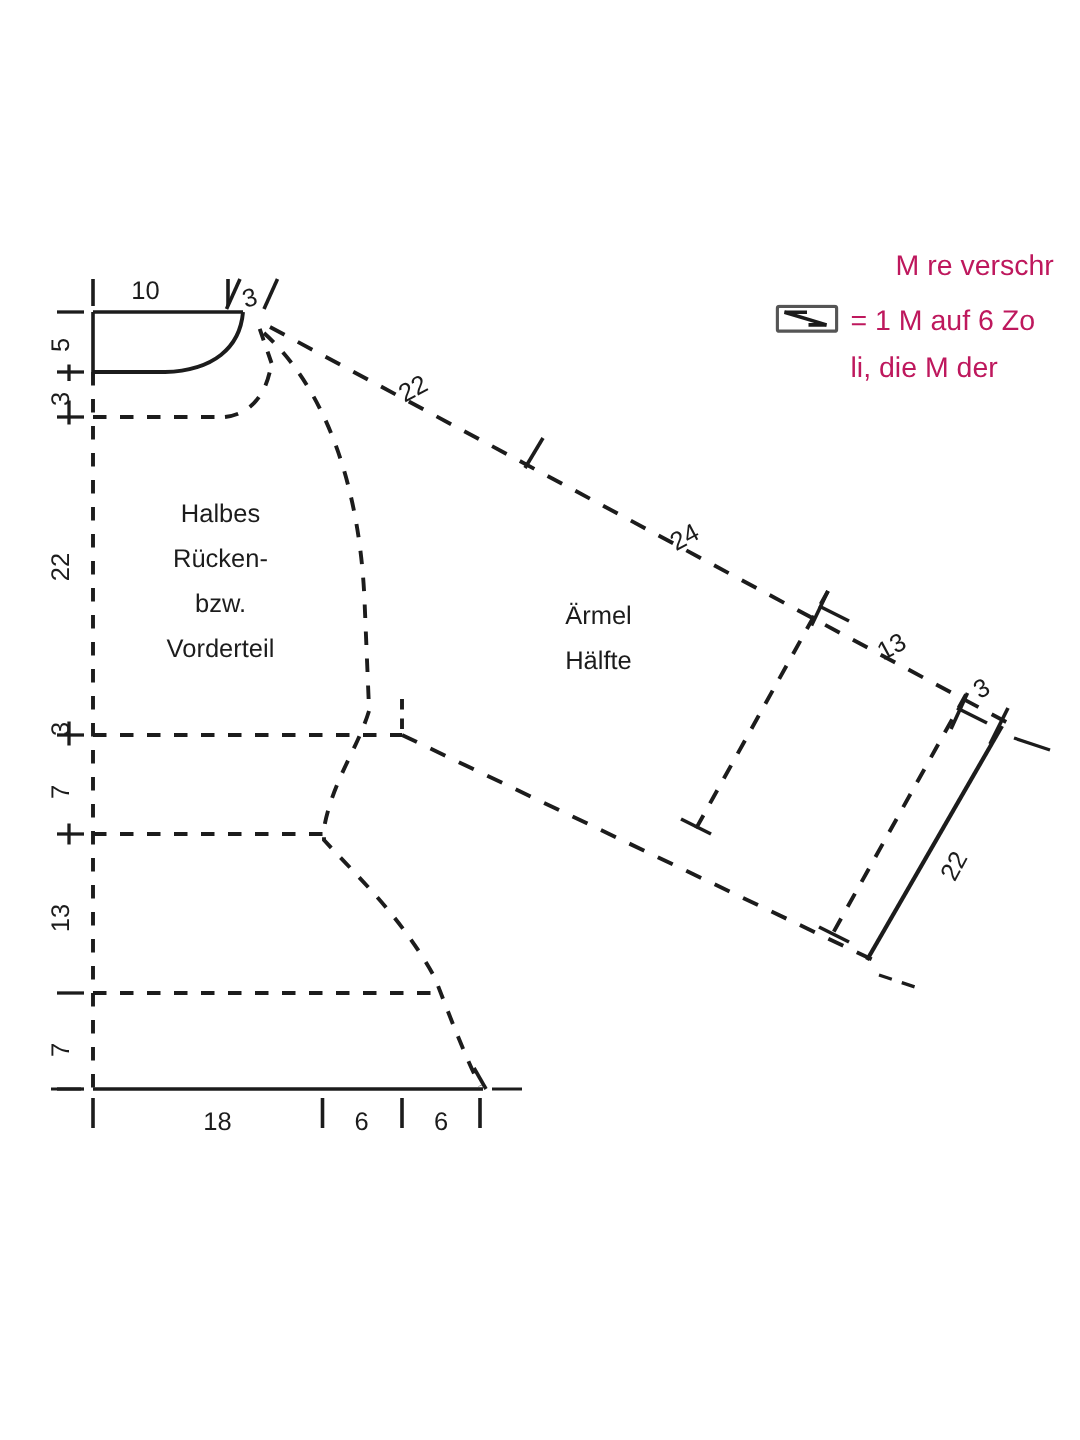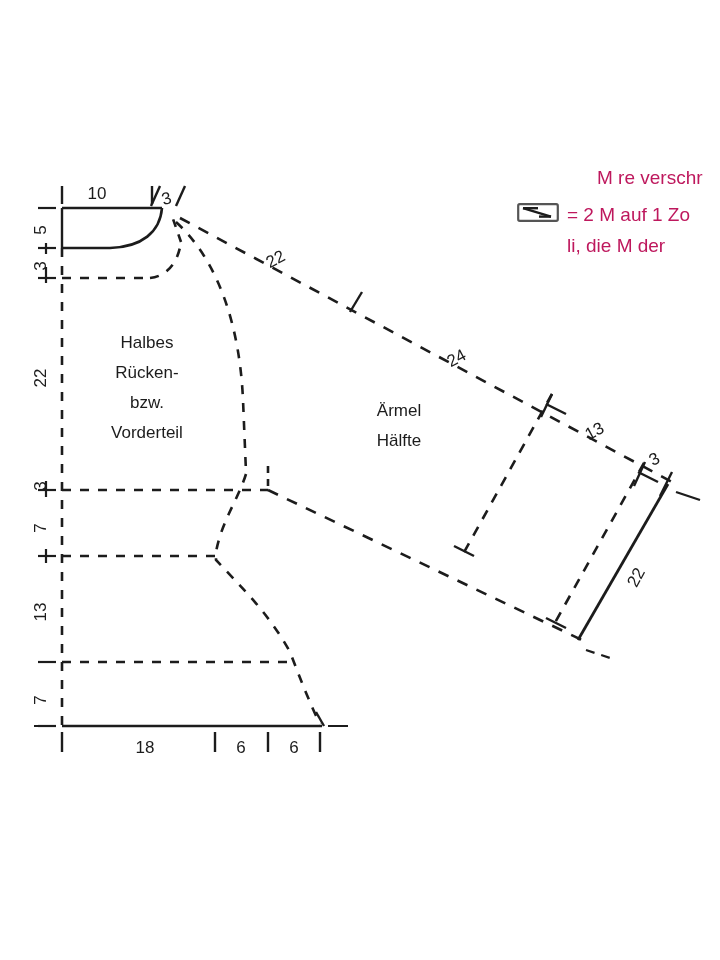--- a/index.html
+++ b/index.html
@@ -218,19 +218,19 @@
 
     <div class="legend-text" id="legend-line-1">M re verschr</div>
 
     <svg id="legend-symbol" viewBox="0 0 42 19">
       <rect x="1.2" y="1.2" width="39.6" height="16.6" rx="1.5" fill="#ffffff" stroke="#555555" stroke-width="2.2"></rect>
       <path d="M 6 5.2 L 21 5.2" stroke="#1c1c1c" stroke-width="2.4" fill="none"></path>
       <path d="M 6 5.2 L 34 13.6" stroke="#1c1c1c" stroke-width="2.4" fill="none"></path>
       <path d="M 22 13.6 L 34 13.6" stroke="#1c1c1c" stroke-width="2.4" fill="none"></path>
     </svg>
 
-    <div class="legend-text" id="legend-line-2">= 2 M auf 1 Zo</div>
+    <div class="legend-text" id="legend-line-2">= 1 M auf 6 Zo</div>
 
     <div class="legend-text" id="legend-line-3">li, die M der</div>
 
   </div>
 
 </div>
 
 </body></html>

